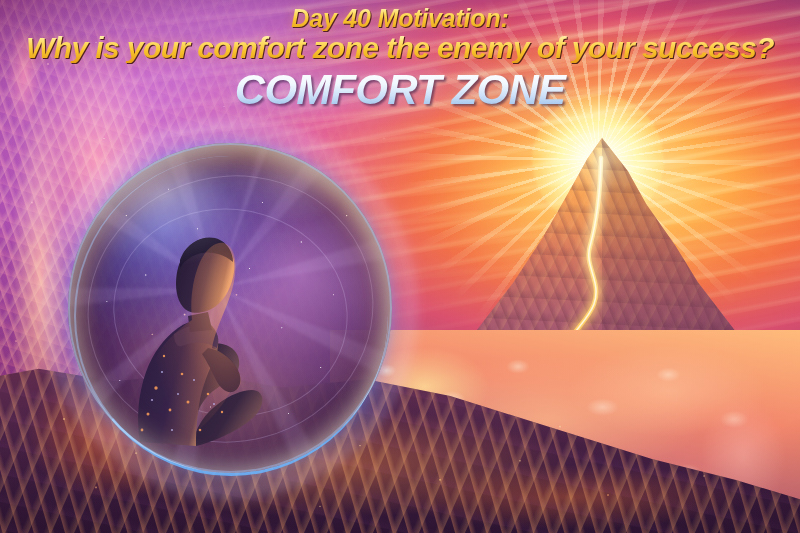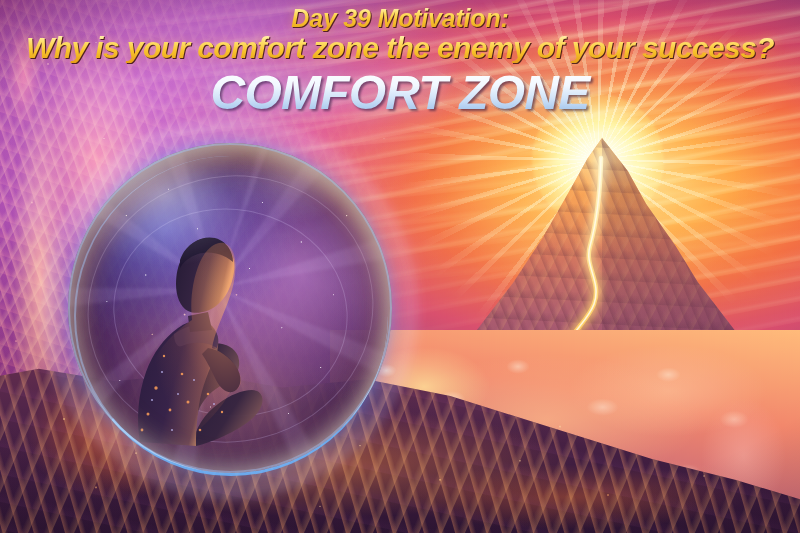--- a/index.html
+++ b/index.html
@@ -357,21 +357,21 @@
     margin-top:2px;
     font-size:30px;
     letter-spacing:-.6px;
     background:linear-gradient(180deg,#fff8cb 0%,#ffe070 28%,#f8c32d 60%,#e79e16 100%);
     -webkit-background-clip:text;background-clip:text;
     color:transparent;-webkit-text-fill-color:transparent;
     filter:drop-shadow(1.8px 1.8px 0 rgba(60,20,15,.88)) drop-shadow(0 0 6px rgba(255,190,60,.32));
   }
   #line-comfort{
     margin-top:6px;
-    font-size:48px;
+    font-size:42px;
     letter-spacing:-.8px;
     background:linear-gradient(180deg,#ffffff 0%,#f2f8ff 34%,#cfe2f8 62%,#a9c9ee 85%,#cfe2f8 100%);
     -webkit-background-clip:text;background-clip:text;
     color:transparent;-webkit-text-fill-color:transparent;
     filter:drop-shadow(2px 2.5px 1px rgba(40,20,60,.55)) drop-shadow(0 0 10px rgba(190,220,255,.45));
   }
 
   
   #vignette{
     background:
@@ -525,18 +525,18 @@
     <div id="bubble-rim-warm"></div>
     <div id="bubble-rim-warm2"></div>
     <div id="bubble-rim-cool"></div>
     <div id="bubble-rim-bottom"></div>
   </div>
 
   <div class="layer" id="warm-wash"></div>
   <div class="layer" id="vignette"></div>
 
   <div id="headline">
-    <div class="tline" id="line-day">Day 39 Motivation:</div>
+    <div class="tline" id="line-day">Day 40 Motivation:</div>
     <div class="tline" id="line-question">Why is your comfort zone the enemy of your success?</div>
     <div class="tline" id="line-comfort">COMFORT ZONE</div>
   </div>
 
 </div>
 
 </body></html>

